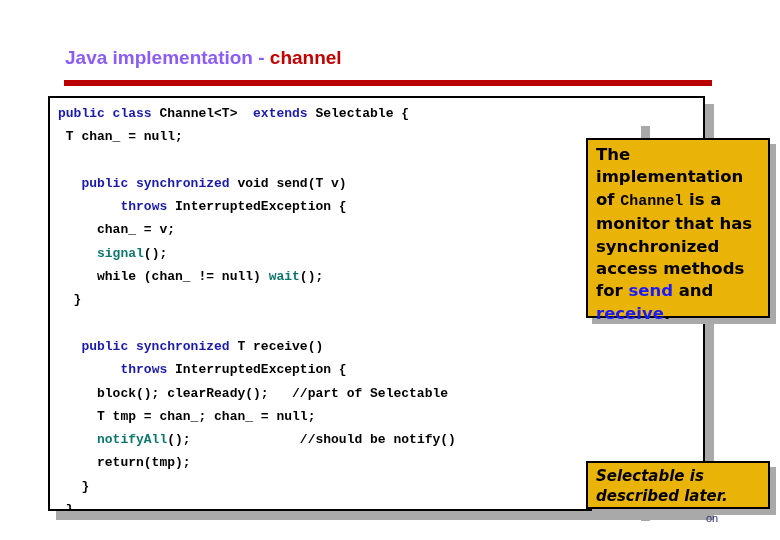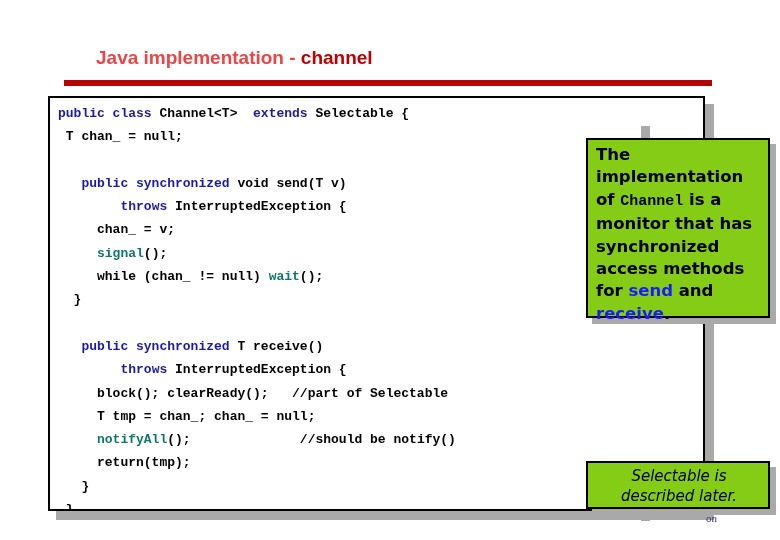--- a/index.html
+++ b/index.html
@@ -19,21 +19,21 @@
   .slide-title {
     position: absolute;
     left: 65px;
     top: 47px;
     font-family: "Liberation Sans", sans-serif;
     font-weight: bold;
     font-size: 19px;
     letter-spacing: 0px;
     white-space: nowrap;
   }
-  .title-main { color: #ef4444; margin-left: 31px; }
+  .title-main { color: #8b5cf6; }
   .title-accent { color: #c00000; }
 
   .title-rule {
     position: absolute;
     left: 64px;
     top: 80px;
     width: 648px;
     height: 6px;
     background: #bb0000;
   }
@@ -69,21 +69,21 @@
     color: #000000;
     white-space: pre;
   }
   .code-line { white-space: pre; }
   .kw { color: #1a1aa8; }
   .mth { color: #0f766e; }
 
   
   .callout {
     position: absolute;
-    background: #84cc16;
+    background: #eab308;
     border: 2px solid #000000;
     box-sizing: border-box;
     color: #000000;
   }
   .callout-shadow {
     position: absolute;
     background: #a9a9a9;
   }
 
   #callout-monitor {
@@ -113,24 +113,23 @@
   }
 
   #callout-selectable {
     left: 586px;
     top: 461px;
     width: 184px;
     height: 48px;
     padding: 3px 6px 0 8px;
     font-family: "DejaVu Sans", sans-serif;
     font-style: italic;
-    font-weight: normal;
+    font-weight: bold;
     font-size: 15px;
     line-height: 20px;
-    text-align: center;
   }
   #callout-selectable-shadow {
     left: 592px;
     top: 467px;
     width: 184px;
     height: 48px;
   }
 
   
   .connector {
@@ -139,21 +138,21 @@
     width: 9px;
   }
   #connector-top { left: 641px; top: 126px; height: 14px; }
   #connector-bottom { left: 641px; top: 507px; height: 14px; }
 
   
   .footer-frag {
     position: absolute;
     left: 706px;
     top: 512px;
-    font-family: Liberation Serif, serif;
+    font-family: Liberation Sans, sans-serif;
     font-size: 11px;
     color: #333377;
     white-space: nowrap;
   }
 </style>
 </head>
 <body>
 
 <div class="slide-title">
   <span class="title-main">Java implementation - </span><span class="title-accent">channel</span>

